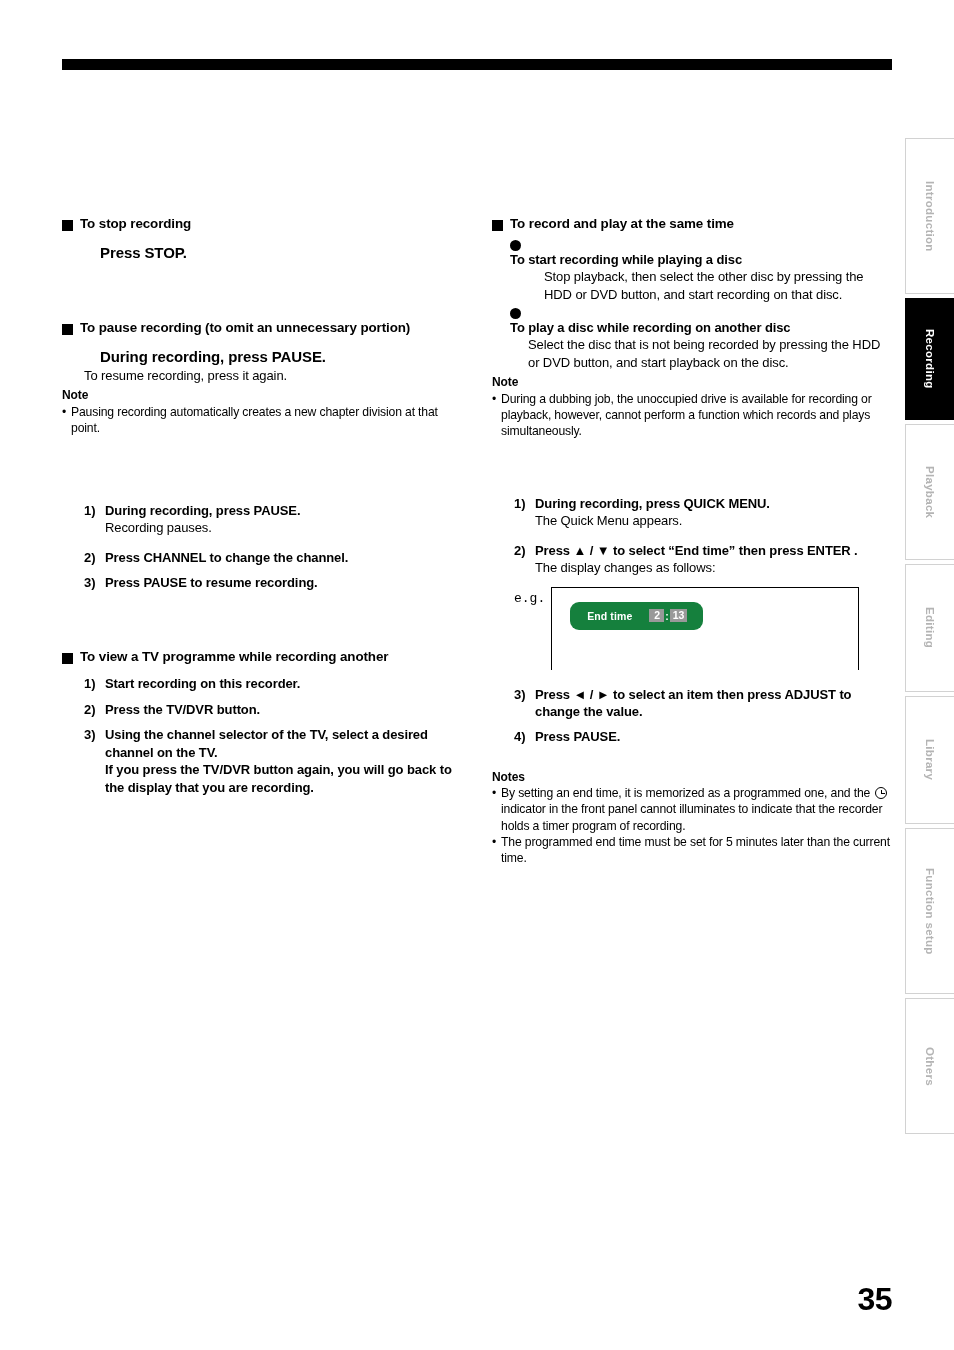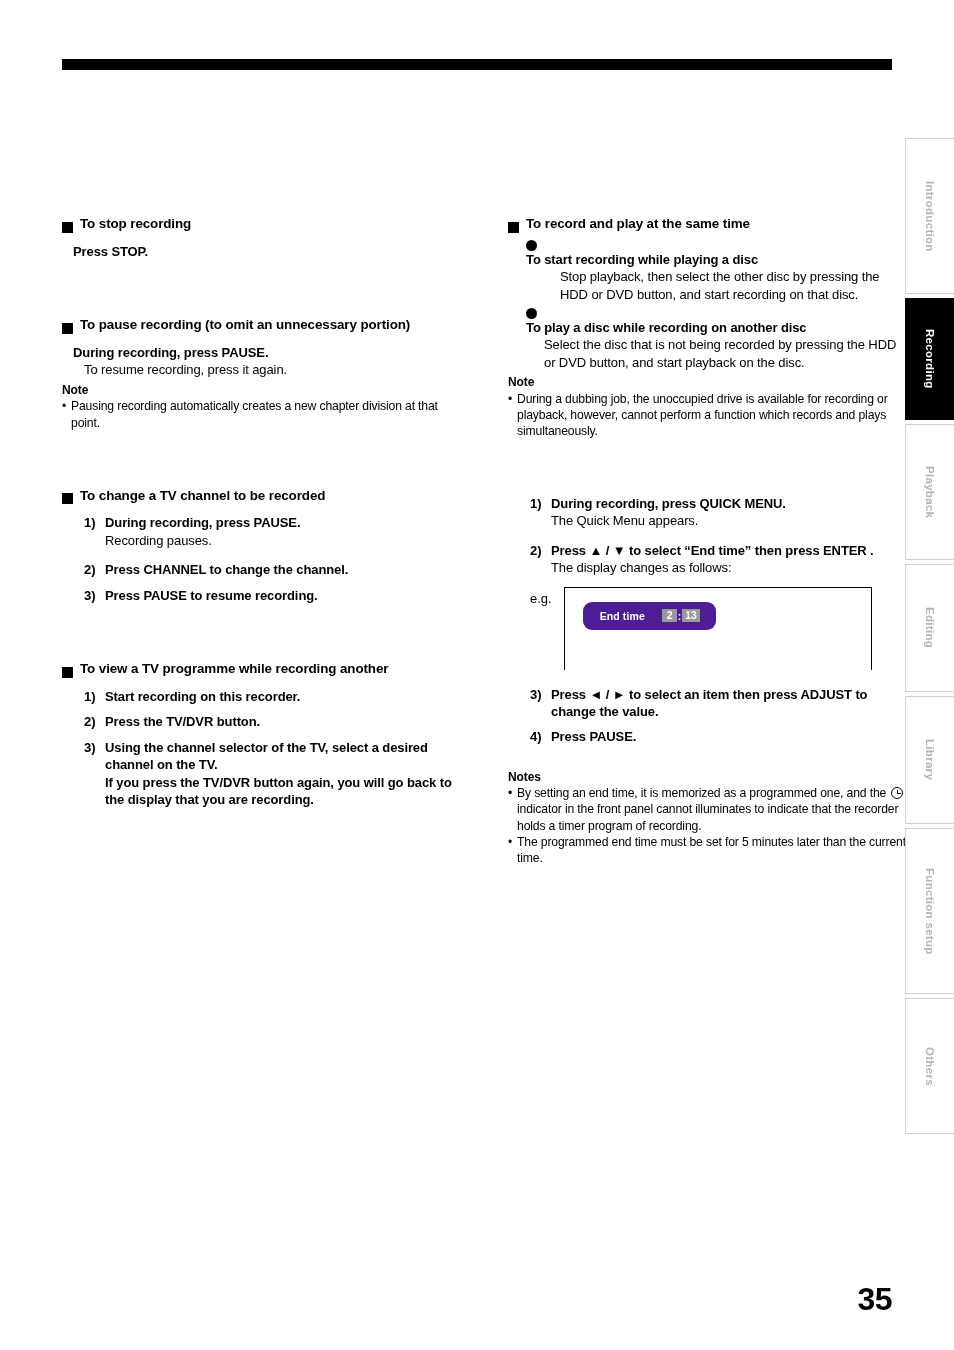--- a/index.html
+++ b/index.html
@@ -32,26 +32,26 @@
     width: 900px;
     height: 1000px;
   }
 
   .col {
     position: absolute;
     top: 0;
     width: 400px;
   }
   .col-left  { left: 62px; }
-  .col-right { left: 508px; }
+  .col-right { left: 492px; }
 
   
   .sec {
     display: flex;
-    align-items: flex-end;
+    align-items: center;
     font-size: 13.4px;
     font-weight: bold;
     line-height: 1.33;
     letter-spacing: -0.1px;
   }
   .sec .sq {
     display: inline-block;
     width: 11px;
     height: 11px;
     background: #000;
@@ -78,24 +78,24 @@
     height: 11px;
     border-radius: 50%;
     background: #000;
     margin-right: 7px;
     margin-top: 3px;
     flex: 0 0 auto;
   }
 
   
   .bold-line {
-    font-size: 13px;
+    font-size: 15px;
     font-weight: bold;
     line-height: 1.34;
-    margin-left: 11px;
+    margin-left: 38px;
     letter-spacing: -0.1px;
   }
   .plain-line {
     font-size: 13px;
     font-weight: normal;
     line-height: 1.34;
     margin-left: 22px;
     letter-spacing: -0.1px;
   }
 
@@ -150,35 +150,36 @@
   
   .eg-wrap {
     display: flex;
     align-items: flex-start;
     margin-left: 22px;
   }
   .eg-label {
     font-size: 13px;
     line-height: 1.3;
     padding-top: 4px;
-    margin-right: 12px;
+    margin-right: 6px;
+    font-family: Liberation Mono, monospace;
   }
   .eg-box {
     width: 308px;
     height: 83px;
     border: 1px solid #000;
     border-bottom: none;
     position: relative;
     background: #fff;
   }
   .osd {
     position: absolute;
     left: 18px;
     top: 14px;
-    background: #4c1d95;
+    background: #15803d;
     border-radius: 9px;
     height: 28px;
     display: flex;
     align-items: center;
     padding: 0 16px 0 17px;
   }
   .osd-label {
     color: #ffffff;
     font-size: 10.5px;
     font-weight: bold;
@@ -311,24 +312,20 @@
     <div class="plain-line">To resume recording, press it again.</div>
     <div class="sp4"></div>
     <div class="note-title">Note</div>
     <div class="note-item">
       <span class="b">•</span>
       <span class="t">Pausing recording automatically creates a new chapter division at that point.</span>
     </div>
 
     <div class="sp56"></div>
 
-    <div class="sec">
-      <span class="sq"></span>
-      <span class="sec-text">To change a TV channel to be recorded</span>
-    </div>
     <div class="sp10"></div>
     <div class="step">
       <span class="num">1)</span>
       <span class="txt">
         <span>During recording, press PAUSE.</span>
         <span class="sub">Recording pauses.</span>
       </span>
     </div>
     <div class="sp12"></div>
     <div class="step">

